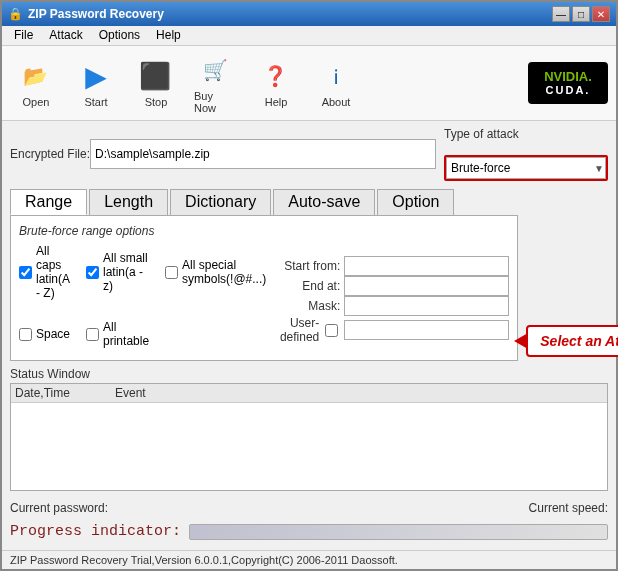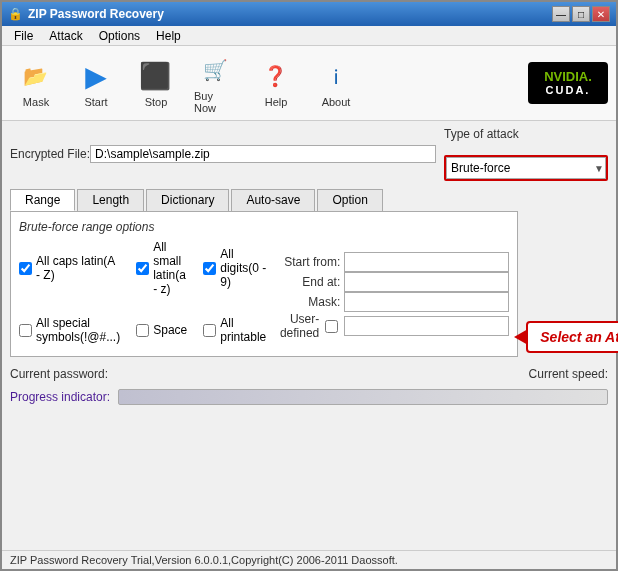--- a/index.html
+++ b/index.html
@@ -57,21 +57,21 @@
       align-items: center;
       justify-content: center;
       cursor: pointer;
       color: #000;
     }
     .title-btn.close { background: linear-gradient(to bottom, #e06060, #c04040); color: white; }
     .menu-bar {
       background: #f0f0f0;
       height: 20px;
       display: flex;
-      align-items: center;
+      align-items: flex-start;
       padding: 0 4px;
       border-bottom: 1px solid #ccc;
       flex-shrink: 0;
     }
     .menu-item {
       padding: 2px 8px;
       cursor: pointer;
       font-size: 12px;
     }
     .toolbar {
@@ -123,21 +123,21 @@
     .content {
       padding: 6px 8px;
       flex: 1;
       display: flex;
       flex-direction: column;
       gap: 6px;
     }
     .file-label { font-size: 12px; color: #333; flex-shrink: 0; }
     .file-input {
       flex: 1;
-      height: 18px;
+      height: 30px;
       border: 1px solid #aaa;
       background: white;
       padding: 0 4px;
       font-size: 12px;
     }
     .attack-label { font-size: 12px; color: #333; white-space: nowrap; }
     .attack-select-wrap {
       position: relative;
       border: 2px solid #cc0000;
       border-radius: 2px;
@@ -172,21 +172,21 @@
       gap: 0;
       border-bottom: 1px solid #aaa;
       margin-top: 2px;
     }
     .tab {
       padding: 3px 14px;
       border: 1px solid #aaa;
       border-bottom: none;
       background: #e8e8e8;
       cursor: pointer;
-      font-size: 12px;
+      font-size: 16px;
       margin-right: 2px;
     }
     .tab.active {
       background: white;
       border-bottom: 1px solid white;
       z-index: 1;
     }
     .tab-content {
       border: 1px solid #aaa;
       border-top: none;
@@ -295,21 +295,21 @@
       padding: 4px 0 2px 0;
       font-size: 12px;
       color: #333;
     }
     .progress-row {
       display: flex;
       align-items: center;
       gap: 8px;
       padding-bottom: 4px;
     }
-    .progress-label { font-size: 12px; color: #4c1d95; }
+    .progress-label { font-size: 15px; color: #7f1d1d; font-family: Liberation Mono, monospace; }
     .progress-bar {
       flex: 1;
       height: 16px;
       background: linear-gradient(to right, #c0c0d0, #e0e0e0);
       border: 1px solid #aaa;
       border-radius: 2px;
     }
     .status-footer {
       background: #f0f0f0;
       border-top: 1px solid #ccc;
@@ -344,21 +344,21 @@
   <div class="menu-bar">
     <span class="menu-item">File</span>
     <span class="menu-item">Attack</span>
     <span class="menu-item">Options</span>
     <span class="menu-item">Help</span>
   </div>
 
   <div class="toolbar">
     <div class="toolbar-btn">
       <div class="tb-icon">📂</div>
-      <span class="tb-label">Mask</span>
+      <span class="tb-label">Open</span>
     </div>
     <div class="toolbar-btn">
       <div class="tb-icon" style="color:#2080e0; font-size:28px;">▶</div>
       <span class="tb-label">Start</span>
     </div>
     <div class="toolbar-btn">
       <div class="tb-icon" style="font-size:26px; color:#555;">⬛</div>
       <span class="tb-label">Stop</span>
     </div>
     <div class="toolbar-btn">
@@ -413,24 +413,20 @@
             <div class="left-checks">
               <div class="section-title">Brute-force range options</div>
               <div class="checkboxes-grid">
                 <label class="checkbox-item">
                   <input type="checkbox" checked="" style="">
                   <span>All caps latin(A - Z)</span>
                 </label>
                 <label class="checkbox-item">
                   <input type="checkbox" checked="" style="">
                   <span>All small latin(a - z)</span>
-                </label>
-                <label class="checkbox-item">
-                  <input type="checkbox" checked="" style="">
-                  <span>All digits(0 - 9)</span>
                 </label>
                 <label class="checkbox-item">
                   <input type="checkbox" style="">
                   <span>All special symbols(!@#...)</span>
                 </label>
                 <label class="checkbox-item">
                   <input type="checkbox" style="">
                   <span>Space</span>
                 </label>
                 <label class="checkbox-item">
@@ -462,20 +458,29 @@
         </div>
       </div>
       <div style="display:flex; flex-direction:column; align-items:center; margin-left:8px; margin-bottom:4px;font-style:italic;">
         <div class="callout-box">
           <span class="callout-arrow"></span>
           <span>Select an Attack</span>
         </div>
       </div>
     </div>
 
+    <div class="status-section">
+      <span class="status-label">Status Window</span>
+      <div class="status-table">
+        <div class="status-header">
+          <span class="status-col status-col-time">Date,Time</span>
+          <span class="status-col">Event</span>
+        </div>
+      </div>
+    </div>
 
     <div class="bottom-info">
       <span>Current password:</span>
       <span>Current speed:</span>
     </div>
 
     <div class="progress-row">
       <span class="progress-label">Progress indicator:</span>
       <div class="progress-bar"></div>
     </div>

